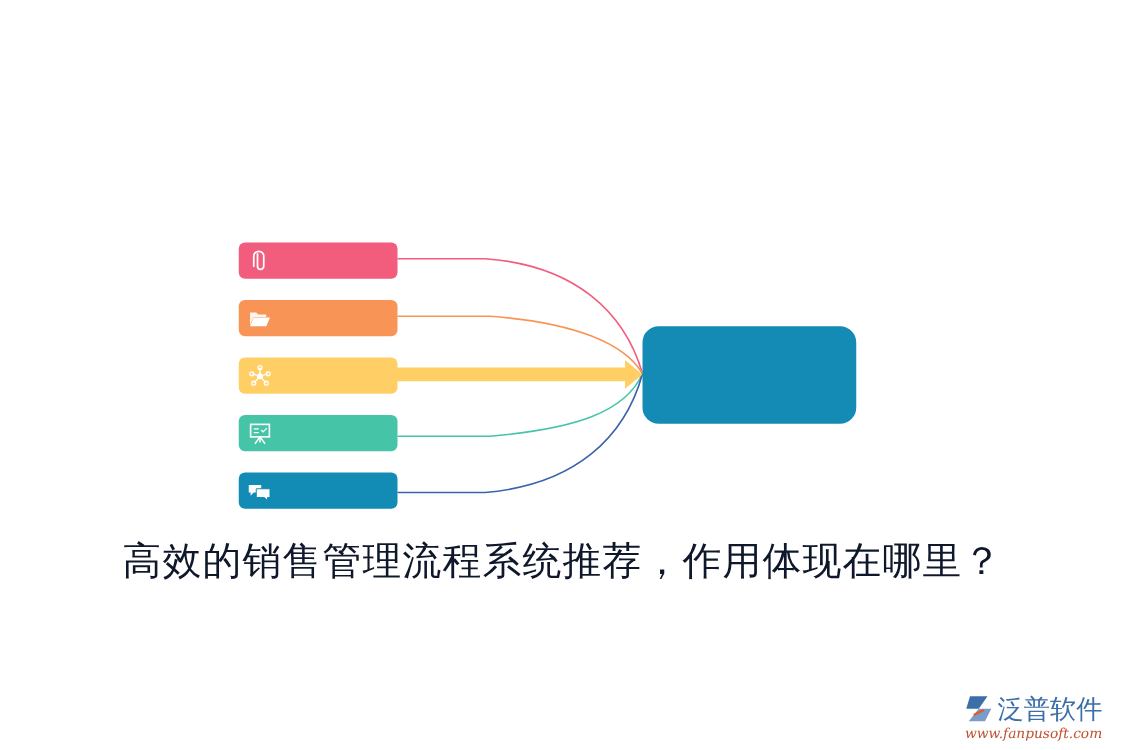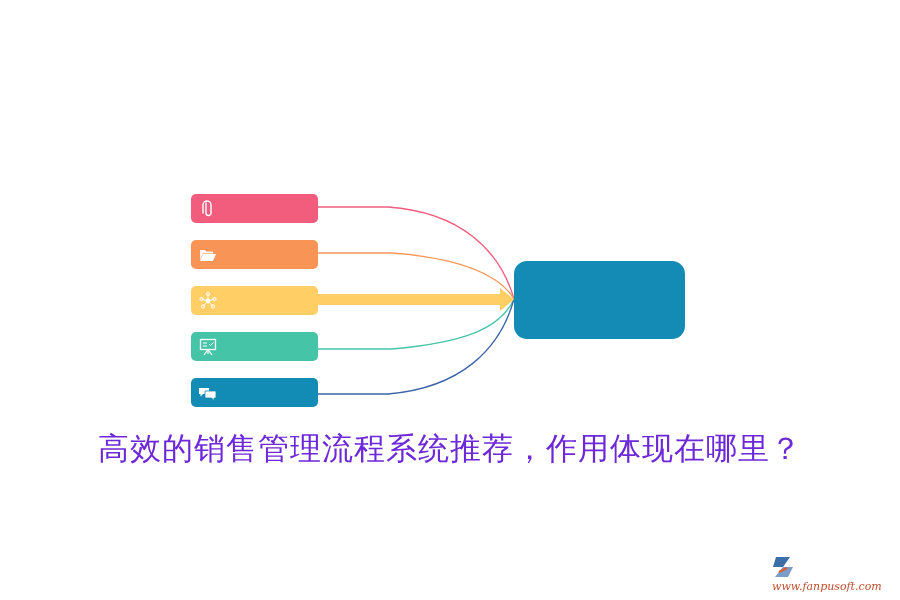--- a/index.html
+++ b/index.html
@@ -1,21 +1,21 @@
 <!DOCTYPE html>
 <html><head>
 <meta charset="utf-8">
 <style>
   html,body{margin:0;padding:0;background:#ffffff;}
   body{width:900px;height:600px;position:relative;overflow:hidden;font-family:"DejaVu Sans",sans-serif;}
   .node{position:absolute;left:191px;width:127px;height:29px;border-radius:5px;}
   .node .icon{position:absolute;left:7px;top:5px;width:20px;height:20px;}
   .hub{position:absolute;left:514px;top:261px;width:171px;height:78px;border-radius:13px;background:#138bb4;}
   svg.links{position:absolute;left:0;top:0;}
-  .title{position:absolute;left:0;top:428px;width:900px;text-align:center;font-family:Liberation Sans, sans-serif;font-size:31px;color:#6d28d9;letter-spacing:1px;}
+  .title{position:absolute;left:0;top:428px;width:900px;text-align:center;font-family:Liberation Sans, sans-serif;font-size:31px;color:#0f172a;letter-spacing:1px;}
   .logo{position:absolute;left:768px;top:553px;width:130px;height:44px;}
   .logo .brand{position:absolute;left:30px;top:0;font-size:21px;color:#3c6ea8;font-family:"DejaVu Sans",sans-serif;}
   .logo .url{position:absolute;left:4px;top:27px;font-size:11px;color:#c0502f;font-family:"DejaVu Serif",serif;font-style:italic;}
   .logo .mark{position:absolute;left:2px;top:2px;width:26px;height:24px;}
 </style>
 </head>
 <body>
 
 <svg class="links" width="900" height="600" viewBox="0 0 900 600">
   <path d="M318 207 L388 207 C460 212 500 250 514 299" fill="none" stroke="#f25d7e" stroke-width="1.3"></path>
@@ -79,14 +79,15 @@
 <div class="hub"></div>
 
 <div class="title">高效的销售管理流程系统推荐，作用体现在哪里？</div>
 
 <div class="logo">
   <svg class="mark" viewBox="0 0 26 24">
     <path d="M6 2 H20 L13 12 H3 Z" fill="#3c6ea8"></path>
     <path d="M13 12 H23 L18 22 H5 Z" fill="#7a9cc8"></path>
     <path d="M9 17 l8 -4" stroke="#e05a2b" stroke-width="2"></path>
   </svg>
+  <span class="brand">泛普软件</span>
   <span class="url">www.fanpusoft.com</span>
 </div>
 
 </body></html>

